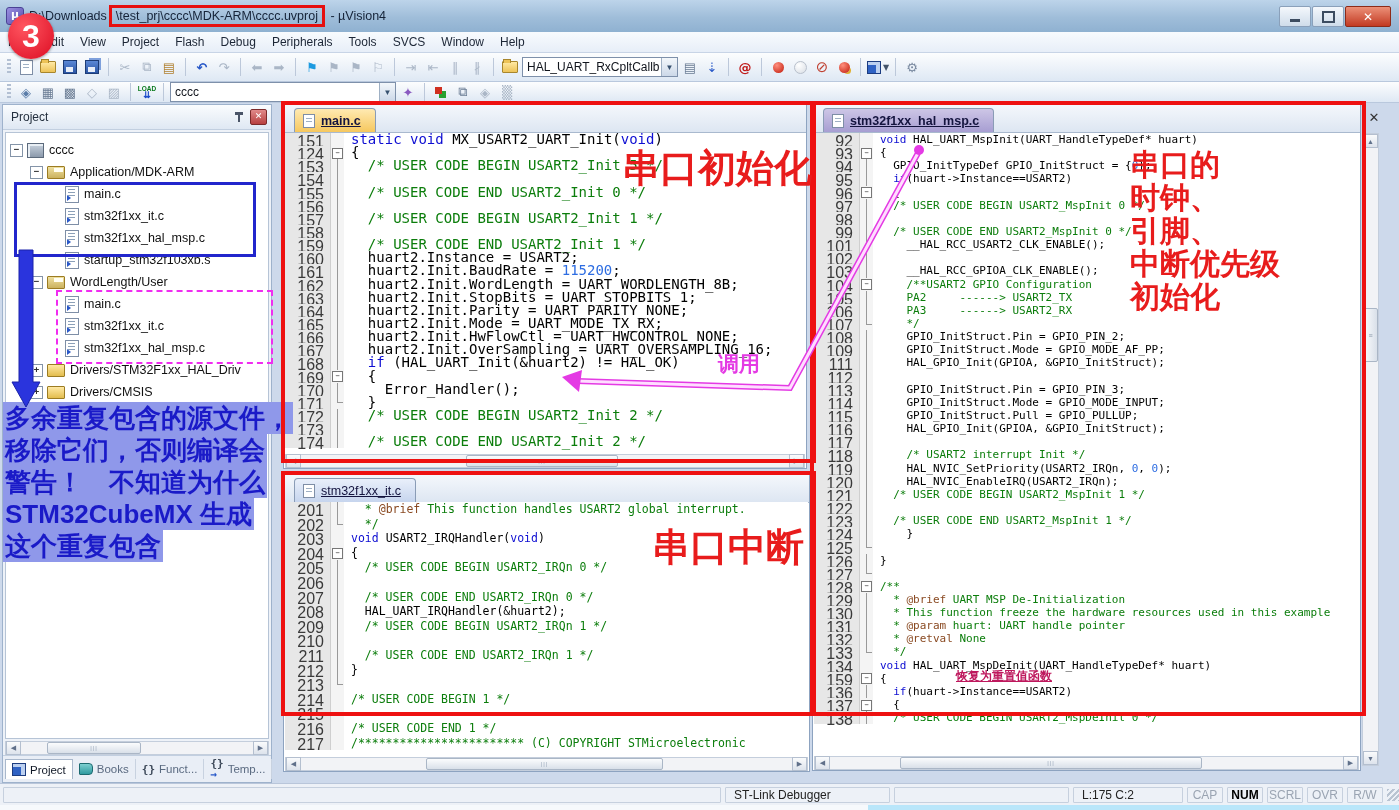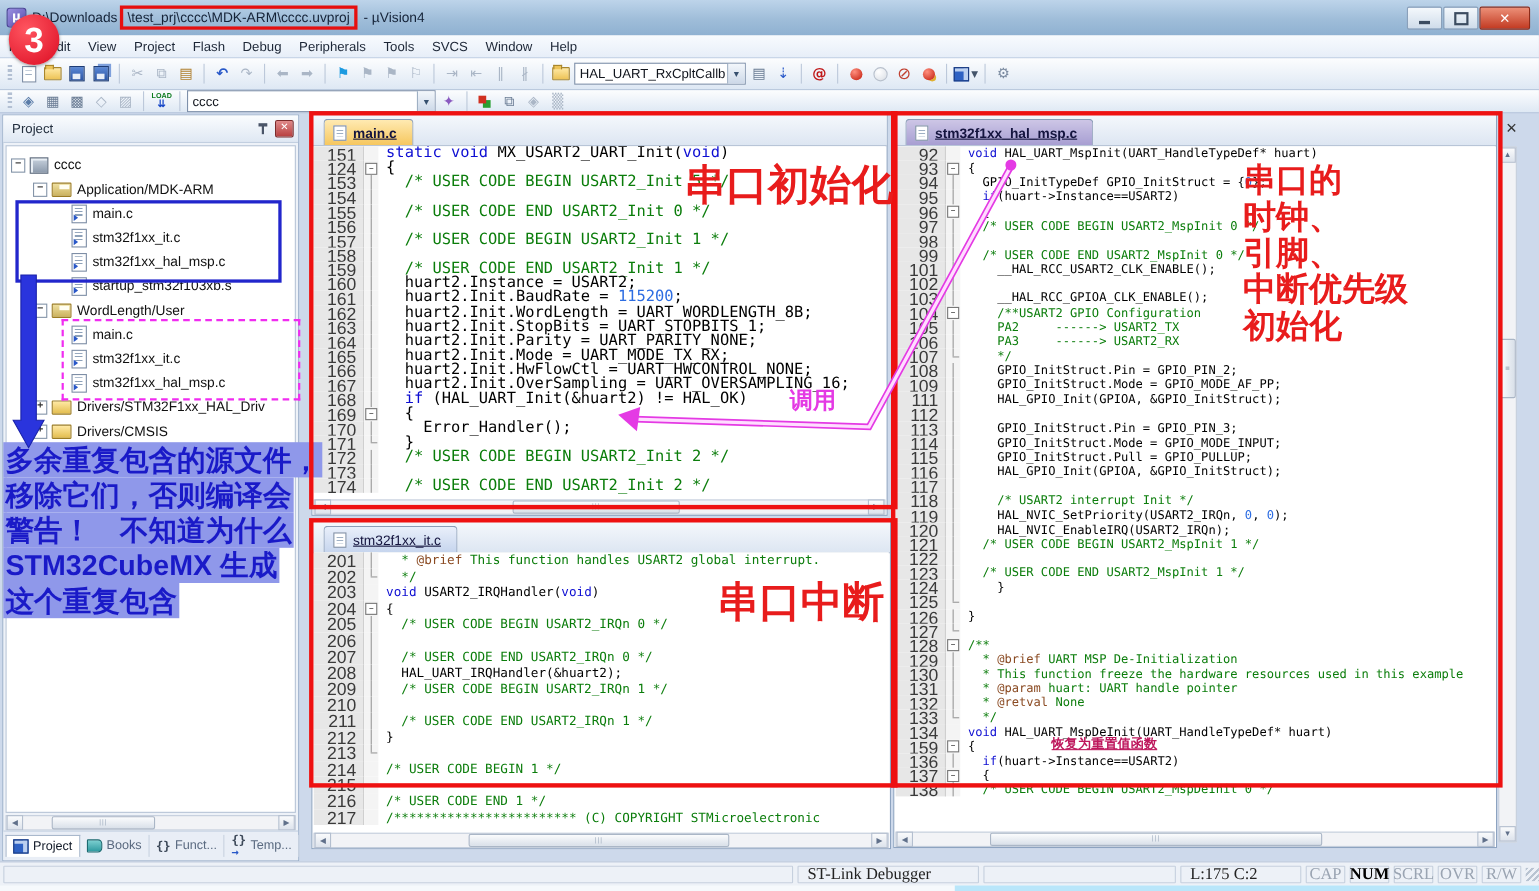--- a/index.html
+++ b/index.html
@@ -143,21 +143,21 @@
   #vscroll3{left:1362px;top:133px;width:17px;height:633px;background:#f2f3f6;border:1px solid #c4cedc;
     box-sizing:border-box;display:flex;flex-direction:column;align-items:center;}
   #vscroll3 .sarr{width:13px;}
   #vscroll3 .vthumb{width:13px;height:52px;margin-top:160px;background:linear-gradient(90deg,#fbfcfd,#d9e0e9);
     border:1px solid #aab6c6;border-radius:2px;display:flex;align-items:center;justify-content:center;
     font-size:7px;color:#8a98aa;}
   #edclose{left:1364px;top:109px;width:20px;height:18px;font:bold 13px/18px "DejaVu Sans",sans-serif;
     color:#333;text-align:center;}
   
   #statusbar{left:0;top:783px;width:1399px;height:22px;background:#edf1f7;border-top:1px solid #b9c6da;
-    display:flex;align-items:center;font-size:15px;color:#222;font-family:Liberation Serif, serif;}
+    display:flex;align-items:center;font-size:12px;color:#222;}
   .scell{height:16px;border:1px solid #c6d0de;border-radius:1px;margin:0 2px;display:flex;
     align-items:center;padding:0 8px;box-sizing:border-box;}
   .flag-cell{width:36px;justify-content:center;color:#9aa4b2;}
   .flag-cell.on{color:#000;font-weight:bold;}
   .grip{width:12px;height:12px;margin-left:2px;
     background:repeating-linear-gradient(135deg,#b9c4d2 0 2px,transparent 2px 4px);}
   #bottomstrip{left:0;top:805px;width:1399px;height:5px;background:#f6f9fc;}
   #bottomstrip .cy{position:absolute;left:868px;top:0;right:0;height:5px;background:#b9e6fa;}
   
   .redbox{border:4px solid #ee1111;pointer-events:none;z-index:40;}

